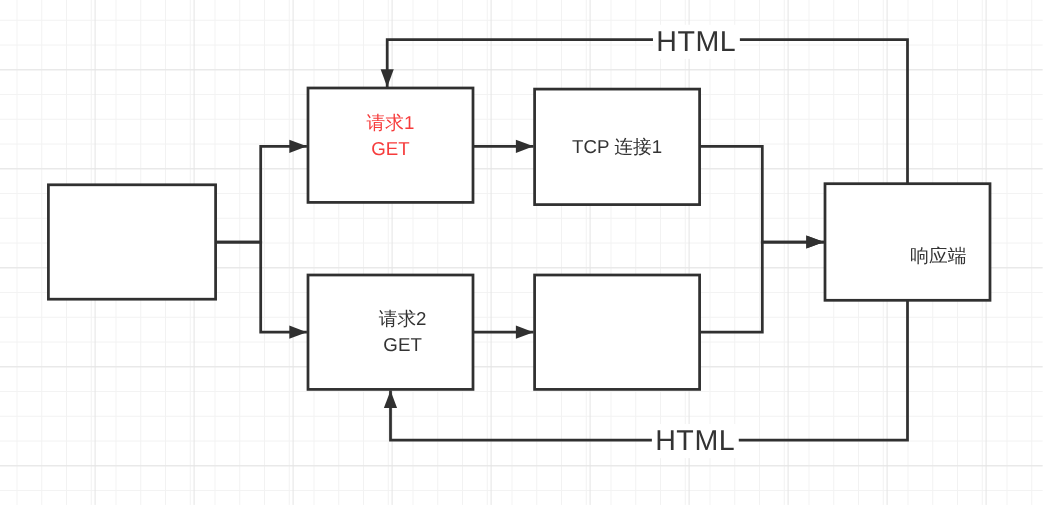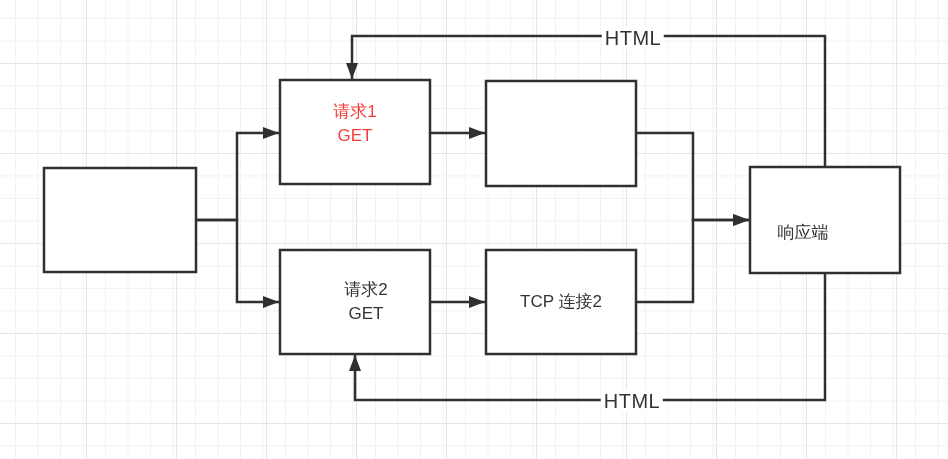--- a/index.html
+++ b/index.html
@@ -29,21 +29,21 @@
     color:#333333;
     pointer-events:none;
   }
   .label span{display:block;}
   .red{color:#f63b3b;}
   .edge-label{
     position:absolute;
     transform:translate(-50%,-50%);
     background:#ffffff;
     padding:0 3px;
-    font-size:20px;
+    font-size:26px;
     letter-spacing:.5px;
     color:#333333;
     white-space:nowrap;
   }
 </style>
 </head>
 <body>
 
 <div class="canvas">
 
@@ -70,31 +70,31 @@
     <polyline class="connector" points="825,167 825,36 352,36 352,79" marker-end="url(#arrow)"></polyline>
     <polyline class="connector" points="825,273 825,400 355,400 355,355" marker-end="url(#arrow)"></polyline>
   </svg>
 
 
   <div class="label red" style="left:280px;top:80px;width:150px;height:88px">
     <span>请求1</span>
     <span>GET</span>
   </div>
 
+  <div class="label" style="left:486px;top:81px;width:150px;height:105px">
+    <span>TCP 连接1</span>
+  </div>
 
   <div class="label" style="left:280px;top:250px;width:172px;height:104px">
     <span>请求2</span>
     <span>GET</span>
   </div>
 
-  <div class="label" style="left:486px;top:250px;width:150px;height:104px">
-    <span>TCP 连接2</span>
-  </div>
 
-  <div class="label" style="left:728px;top:167px;width:150px;height:131px">
+  <div class="label" style="left:778px;top:167px;width:150px;height:131px">
     <span>响应端</span>
   </div>
 
   <span class="edge-label red" style="left:633px;top:38px">HTML</span>
 
   <span class="edge-label" style="left:632px;top:401px">HTML</span>
 
 </div>
 
 </body></html>

